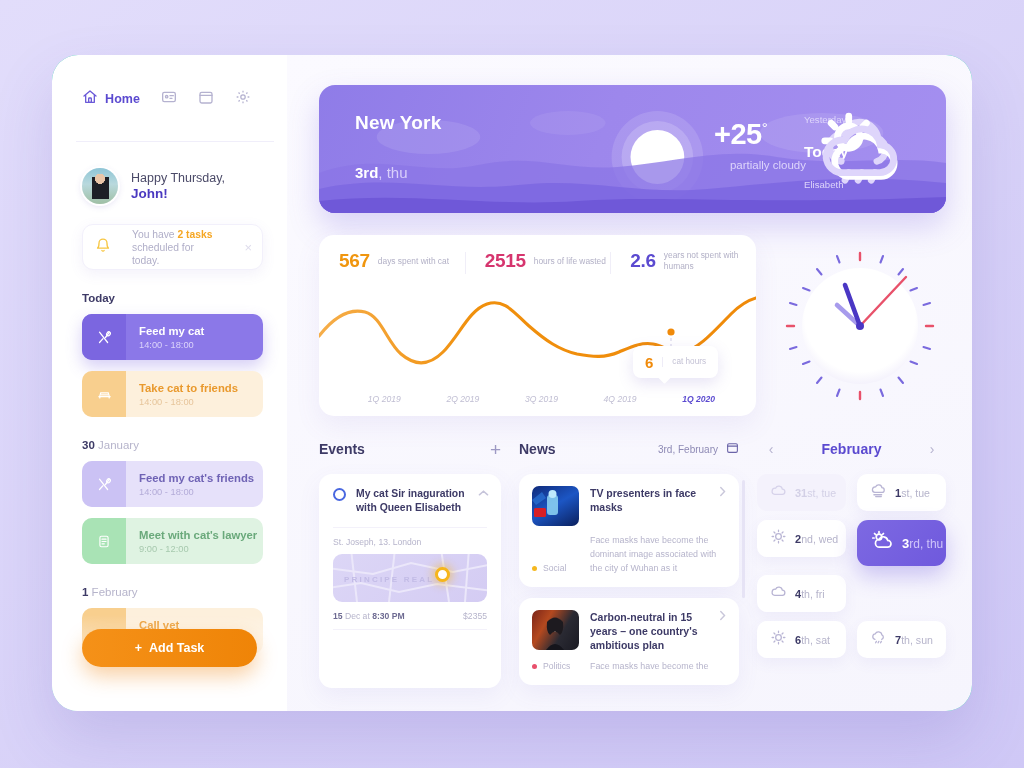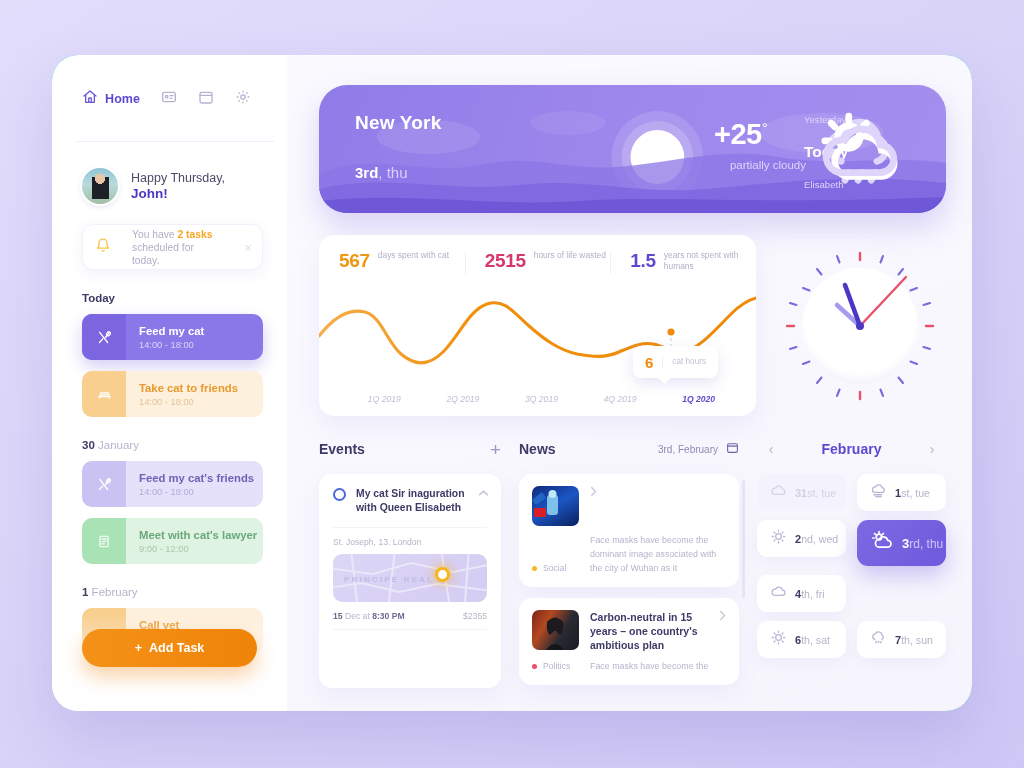--- a/index.html
+++ b/index.html
@@ -100,21 +100,21 @@
 
   
   .main {
     flex: 1; height: 100%; position: relative;
     background: linear-gradient(160deg,#fbfaff 0%, #f6f5fd 100%);
     padding: 30px 26px 0 32px;
   }
 
   
   .hero {
-    height: 128px; border-radius: 28px; overflow: hidden; position: relative;
+    height: 128px; border-radius: 16px; overflow: hidden; position: relative;
     background: linear-gradient(110deg,#8f7ce8 0%, #9d87ec 45%, #a48ff0 100%);
     box-shadow: 0 14px 30px rgba(120,95,225,.25);
     padding-left: 32px;
   }
   .hero svg { position: absolute; inset: 0; width: 100%; height: 100%; }
   .hero-city {
     position: absolute; left: 36px; top: 27px; color: #fff;
     font-size: 19px; font-weight: 700; letter-spacing: .2px;
   }
   .hero-date { position: absolute; left: 36px; top: 79px; color: #d9cffb; font-size: 15px; }
@@ -133,21 +133,21 @@
   .hday.sm { color: #ded5fb; font-size: 9.6px; }
   .hday.big { color: #fff; font-size: 15.5px; font-weight: 700; height: 40px; }
 
   
   .row2 { display: flex; gap: 18px; margin-top: 22px; }
   .chartcard {
     width: 437px; height: 181px; border-radius: 15px; background: #fff;
     box-shadow: 0 10px 26px rgba(120,100,200,.09); position: relative; overflow: hidden;
   }
   .stats { display: flex; padding: 15px 0 0 0; }
-  .stat { flex: 1; display: flex; align-items: flex-start; gap: 8px; padding-left: 20px; position: relative; }
+  .stat { flex: 1; display: flex; align-items: center; gap: 8px; padding-left: 20px; position: relative; }
   .stat + .stat::before {
     content: ""; position: absolute; left: 0; top: 2px; width: 1px; height: 22px; background: #f0eef8;
   }
   .stat-num { font-size: 19px; font-weight: 700; letter-spacing: -.3px; }
   .stat-lbl { font-size: 8.4px; line-height: 11px; color: #b2b0c6; }
   .chartwrap { position: absolute; left: 0; right: 0; top: 55px; height: 100px; }
   .chartwrap svg { width: 100%; height: 100%; display: block; }
   .xaxis { position: absolute; left: 8px; right: 0; bottom: 12px; display: flex; padding: 0 18px; font-style: italic; }
   .xtick { flex: 1; text-align: center; font-size: 8.6px; color: #c0bed3; }
   .xtick.on { color: #5b4ad0; font-weight: 700; }
@@ -455,21 +455,21 @@
         <div class="stats">
           <div class="stat">
             <div class="stat-num" style="color:#f0960f">567</div>
             <div class="stat-lbl">days spent with cat</div>
           </div>
           <div class="stat">
             <div class="stat-num" style="color:#d6356e">2515</div>
             <div class="stat-lbl">hours of life wasted</div>
           </div>
           <div class="stat">
-            <div class="stat-num" style="color:#5b4ad0">1.5</div>
+            <div class="stat-num" style="color:#5b4ad0">2.6</div>
             <div class="stat-lbl">years not spent with humans</div>
           </div>
         </div>
 
         <div class="chartwrap">
           <svg viewBox="0 0 437 100" preserveAspectRatio="none">
             <defs>
               <linearGradient id="lg" x1="0" y1="0" x2="1" y2="0">
                 <stop offset="0" stop-color="#f6ae4a"></stop>
                   <stop offset=".35" stop-color="#f0900d"></stop>
@@ -594,20 +594,21 @@
         <div class="newscard">
           <div class="nc-top">
             <div class="thumb thumb-tv">
               <svg viewBox="0 0 47 40">
                 <rect x="15" y="9" width="11" height="20" rx="3" fill="#8fd6f5" opacity=".85"></rect>
                 <circle cx="20.5" cy="8" r="4" fill="#bfeafc"></circle>
                 <rect x="2" y="22" width="12" height="9" rx="1.5" fill="#d81f26"></rect>
                 <path d="M0 14 L10 6 L14 12 L4 19 Z" fill="#2d7de0" opacity=".6"></path>
               </svg>
             </div>
+            <span class="nc-title">TV presenters in face masks</span>
             <span class="nc-arrow">
               <svg width="7" height="11" viewBox="0 0 8 12" fill="none" stroke="#c9c7da" stroke-width="1.6" stroke-linecap="round">
                   <path d="M2 1.5 6.3 6 2 10.5"></path>
                 </svg>
             </span>
           </div>
           <div class="nc-body">Face masks have become the dominant image associated with the city of Wuhan as it</div>
           <div class="nc-cat">
             <span class="dot" style="background:#f5b820"></span>
             <span class="cat-lbl">Social</span>

